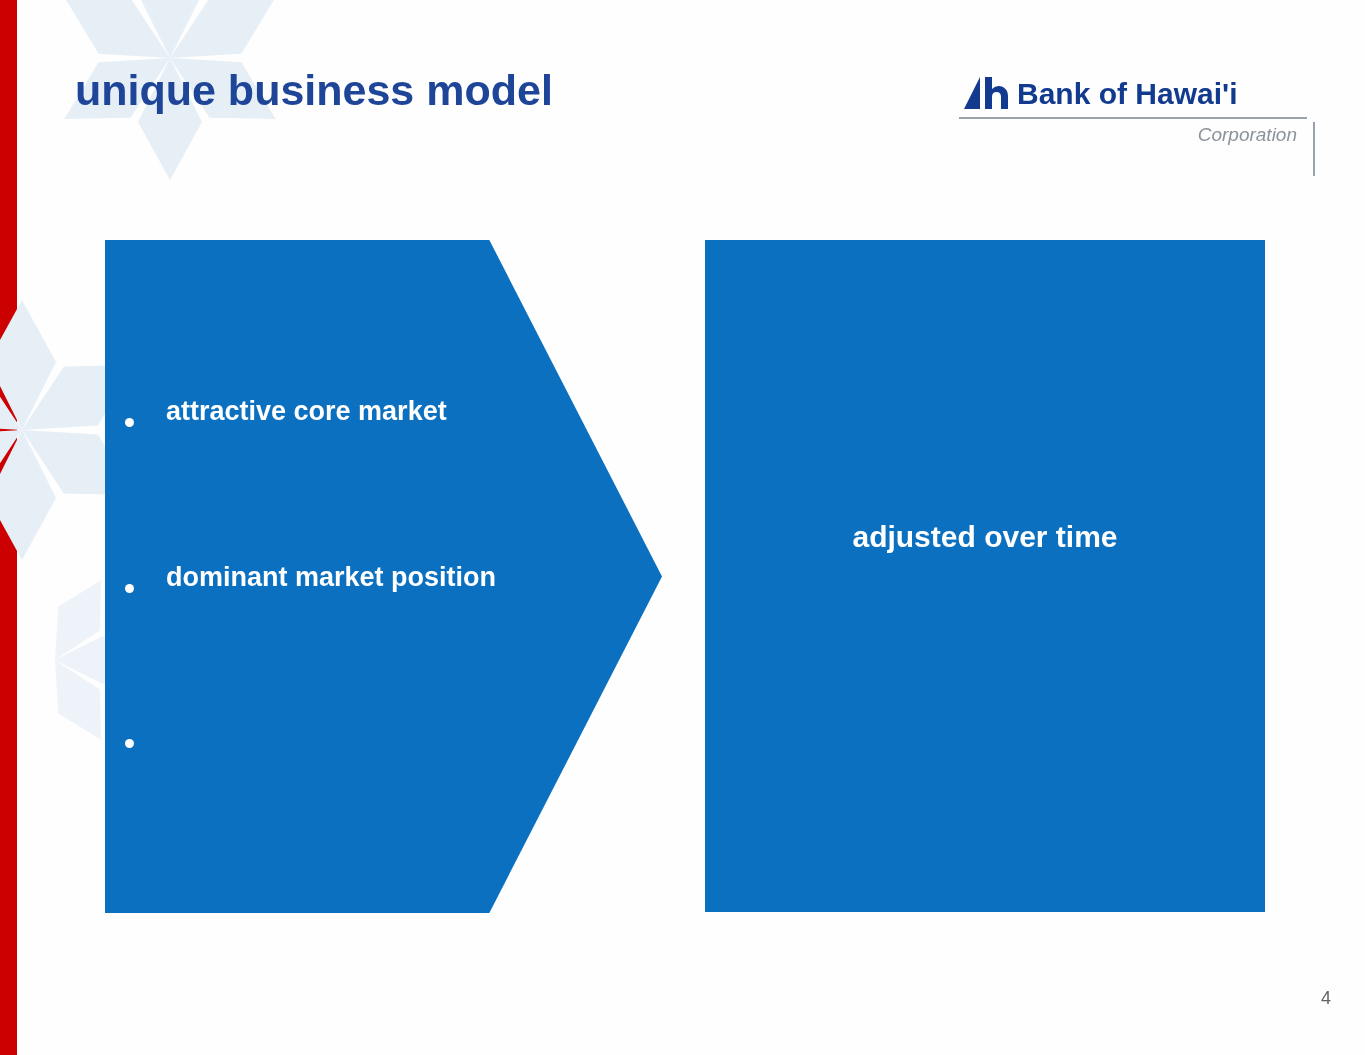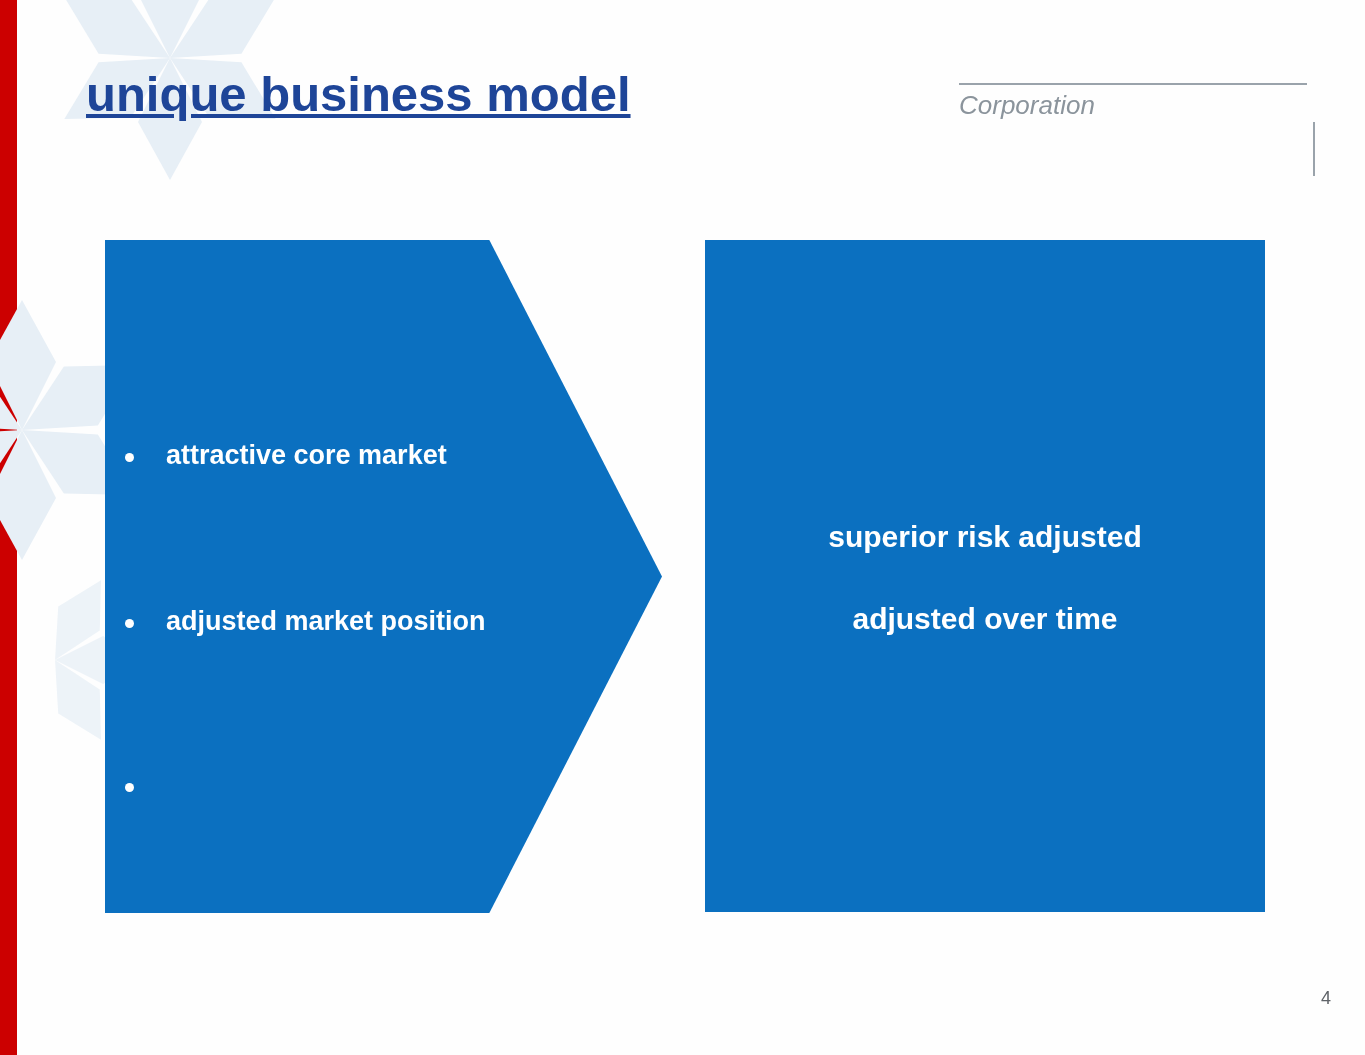--- a/index.html
+++ b/index.html
@@ -13,54 +13,54 @@
     position:absolute; left:0; top:0; width:17px; height:1055px;
     background:#cc0000;
   }
 
   .watermark {
     position:absolute; left:0; top:0; width:340px; height:1055px;
     pointer-events:none;
   }
 
   .slide-title {
-    position:absolute; left:86px; top:66px;
-    font-size:49px; font-weight:bold; color:#1e4598;
-    letter-spacing:0px; white-space:nowrap;text-decoration:underline;
+    position:absolute; left:75px; top:66px;
+    font-size:43px; font-weight:bold; color:#1e4598;
+    letter-spacing:0px; white-space:nowrap;
   }
 
   .logo {
     position:absolute; top:76px; right:58px; width:348px;
   }
   .logo-row { display:flex; align-items:flex-end; gap:8px; padding-left:4px; }
   .logo-name {
     font-size:30px; font-weight:bold; color:#123a8e;
     white-space:nowrap; line-height:1.1;
   }
   .logo-rule {
     border:none; border-top:2px solid #9aa3ab; margin:7px 0 5px 0;
   }
   .logo-sub {
-    text-align:left; font-style:italic; color:#8b949c;
-    font-size:26px; padding-right:10px; line-height:1.2;
+    text-align:right; font-style:italic; color:#8b949c;
+    font-size:19px; padding-right:10px; line-height:1.2;
   }
   .logo-vline {
     position:absolute; right:-8px; top:46px; height:54px;
     border-left:2px solid #9aa3ab;
   }
 
   .arrow-shape {
     position:absolute; left:105px; top:240px; width:557px; height:673px;
     background:#0b70c0;
     clip-path:polygon(0 0, 69% 0, 100% 50%, 69% 100%, 0 100%);
   }
   .bullets { list-style:none; margin:0; padding:0; position:relative; height:100%; }
   .bullets li {
-    position:absolute; left:20px; display:flex; align-items:flex-start;
-    color:#ffffff; font-size:27px; font-weight:bold; white-space:nowrap;margin-top:44px;
+    position:absolute; left:20px; display:flex; align-items:flex-end;
+    color:#ffffff; font-size:27px; font-weight:bold; white-space:nowrap;
   }
   .bullets li .dot {
     width:9px; height:9px; background:#ffffff; border-radius:50%;
     margin:13px 32px 0 0; flex:none;
   }
   .bullets li.b1 { top:156px; }
   .bullets li.b2 { top:322px; }
   .bullets li.b3 { top:486px; }
 
   .right-box {
@@ -105,41 +105,47 @@
       <path transform="rotate(30)" d="M0 0 L-24 -48 L0 -92 L24 -48 Z"></path>
       <path transform="rotate(90)" d="M0 0 L-24 -48 L0 -92 L24 -48 Z"></path>
       <path transform="rotate(150)" d="M0 0 L-24 -48 L0 -92 L24 -48 Z"></path>
     </g>
   </g>
 </svg>
 
 <div class="slide-title">unique business model</div>
 
 <div class="logo">
+  <div class="logo-row">
+    <svg width="46" height="34" viewBox="0 0 46 34" aria-hidden="true">
+      <polygon points="1,33 17,1 17,33" fill="#123a8e"></polygon>
+      <path d="M22 1 h7 v12 q5 -5 11 -2 q5 3 5 9 v13 h-7 V21 q0 -5 -4.5 -5 q-4.5 0 -4.5 5 v12 h-7 Z" fill="#123a8e"></path>
+    </svg>
+    <span class="logo-name">Bank of Hawai'i</span>
+  </div>
   <hr class="logo-rule">
   <div class="logo-sub">Corporation</div>
   <div class="logo-vline"></div>
 </div>
 
 <div class="arrow-shape">
   <ul class="bullets">
     <li class="b1">
       <span class="dot"></span>
       <span>attractive core market</span>
     </li>
     <li class="b2">
       <span class="dot"></span>
-      <span>adjusted market position</span>
+      <span>dominant market position</span>
     </li>
     <li class="b3">
       <span class="dot"></span>
     </li>
   </ul>
 </div>
 
 <div class="right-box">
   <div class="right-text">
-    <div class="line1">superior risk adjusted</div>
     <div class="line2">adjusted over time</div>
   </div>
 </div>
 
 <div class="page-num">4</div>
 
 </body></html>

